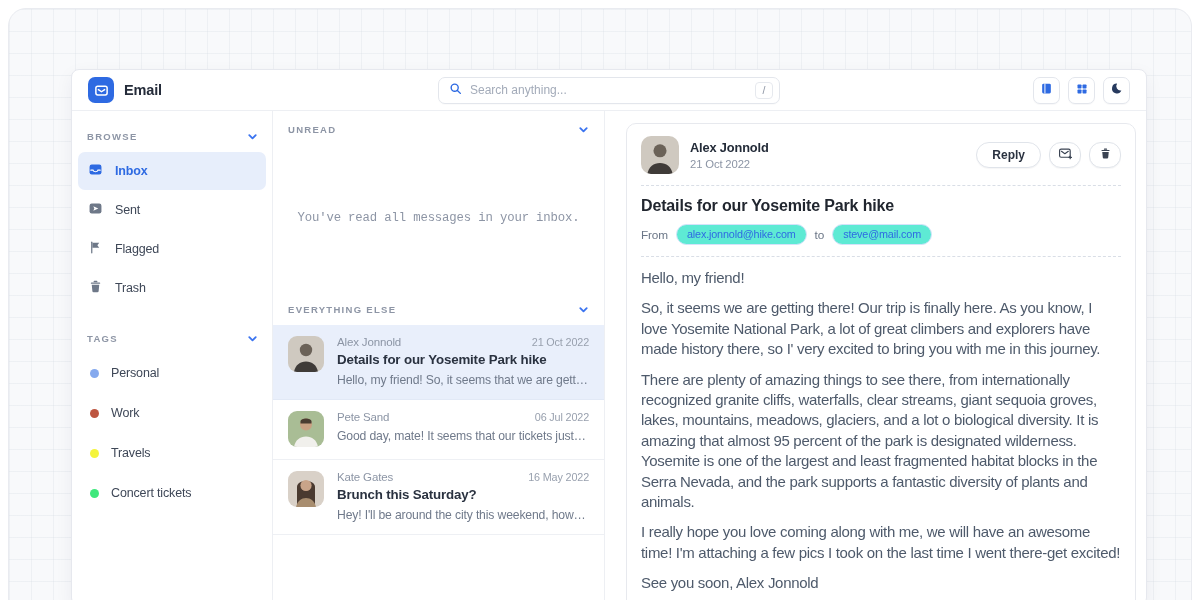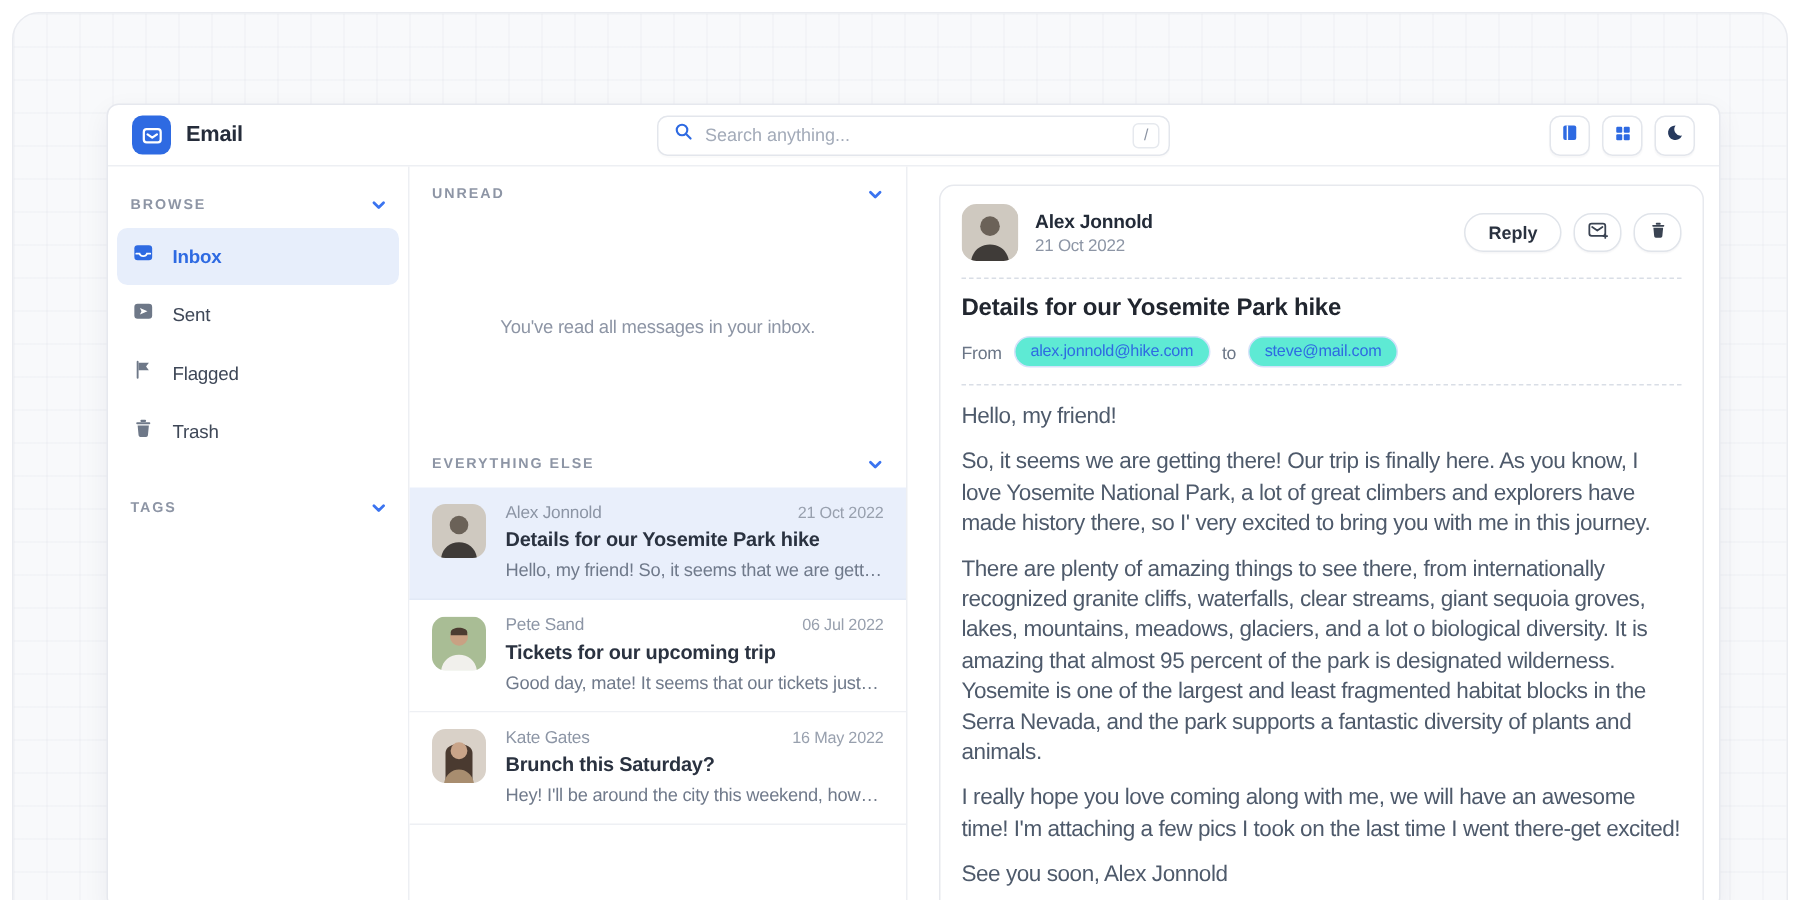--- a/index.html
+++ b/index.html
@@ -80,21 +80,21 @@
   .tags-list .side-item { margin-bottom:2px; }
   
   .listcol {
     width:333px; flex:0 0 333px;
     border-left:1px solid #edeff3; border-right:1px solid #edeff3;
     display:flex; flex-direction:column;
   }
   .listcol .section-head { padding:13px 15px 10px; }
   .unread-empty {
     height:146px; display:flex; align-items:center; justify-content:center;
-    font-size:12.3px; color:#8d95a5; text-align:center; padding:0 20px;
+    font-size:12.3px; color:#8d95a5; text-align:center; padding:0 20px;font-family:Liberation Mono, monospace;
   }
   .mail-item {
     display:flex; gap:13px; padding:11px 15px 12px;
     border-bottom:1px solid #eef0f4; cursor:pointer; background:#fff;
   }
   .mail-item.selected { background:#e9effb; border-bottom-color:#e2e9f6; }
   .avatar { width:36px; height:36px; border-radius:9px; overflow:hidden; flex:0 0 36px; }
   .avatar svg { display:block; }
   .mail-body { flex:1; min-width:0; }
   .mail-top { display:flex; justify-content:space-between; align-items:baseline; }
@@ -262,20 +262,38 @@
 
         <div class="section-head" style="margin-top:14px;">
           <span class="section-label">TAGS</span>
           <span>
             <svg class="chev" width="11" height="11" viewBox="0 0 12 12" fill="none" stroke="#3b74f0" stroke-width="2" stroke-linecap="round" stroke-linejoin="round">
                 <path d="M2.5 4.5L6 8l3.5-3.5"></path>
               </svg>
           </span>
         </div>
 
+        <div class="tags-list">
+          <div class="side-item">
+            <span class="tag-dot" style="background: rgb(133, 169, 238);"></span>
+            <span class="lbl">Personal</span>
+          </div>
+          <div class="side-item">
+            <span class="tag-dot" style="background: rgb(189, 85, 64);"></span>
+            <span class="lbl">Work</span>
+          </div>
+          <div class="side-item">
+            <span class="tag-dot" style="background: rgb(244, 244, 60);"></span>
+            <span class="lbl">Travels</span>
+          </div>
+          <div class="side-item">
+            <span class="tag-dot" style="background: rgb(63, 232, 124);"></span>
+            <span class="lbl">Concert tickets</span>
+          </div>
+        </div>
       </nav>
 
       <section class="listcol">
         <div class="section-head">
           <span class="section-label">UNREAD</span>
           <span>
             <svg class="chev" width="11" height="11" viewBox="0 0 12 12" fill="none" stroke="#3b74f0" stroke-width="2" stroke-linecap="round" stroke-linejoin="round">
                 <path d="M2.5 4.5L6 8l3.5-3.5"></path>
               </svg>
           </span>
@@ -316,21 +334,20 @@
               <circle cx="18" cy="13.5" r="6" fill="#c9a183"></circle>
               <path d="M6 36c1.2-7 6-10.5 12-10.5S28.8 29 30 36z" fill="#f1f0ec"></path>
               <path d="M12.5 10.5c0-4 11-4 11 0v2h-11z" fill="#4b3c31"></path>
             </svg>
           </span>
           <div class="mail-body">
             <div class="mail-top">
               <span class="mail-sender">Pete Sand</span>
               <span class="mail-date">06 Jul 2022</span>
             </div>
-            <div class="mail-subject">Tickets for our upcoming trip</div>
             <div class="mail-preview">Good day, mate! It seems that our tickets just arrived...</div>
           </div>
         </div>
 
         <div class="mail-item">
           <span class="avatar">
             <svg width="36" height="36" viewBox="0 0 36 36">
               <rect width="36" height="36" fill="#d9d1c8"></rect>
               <path d="M9 36V16c0-8 18-8 18 0v20z" fill="#4a3a30"></path>
               <circle cx="18" cy="14.5" r="5.6" fill="#c9a489"></circle>

